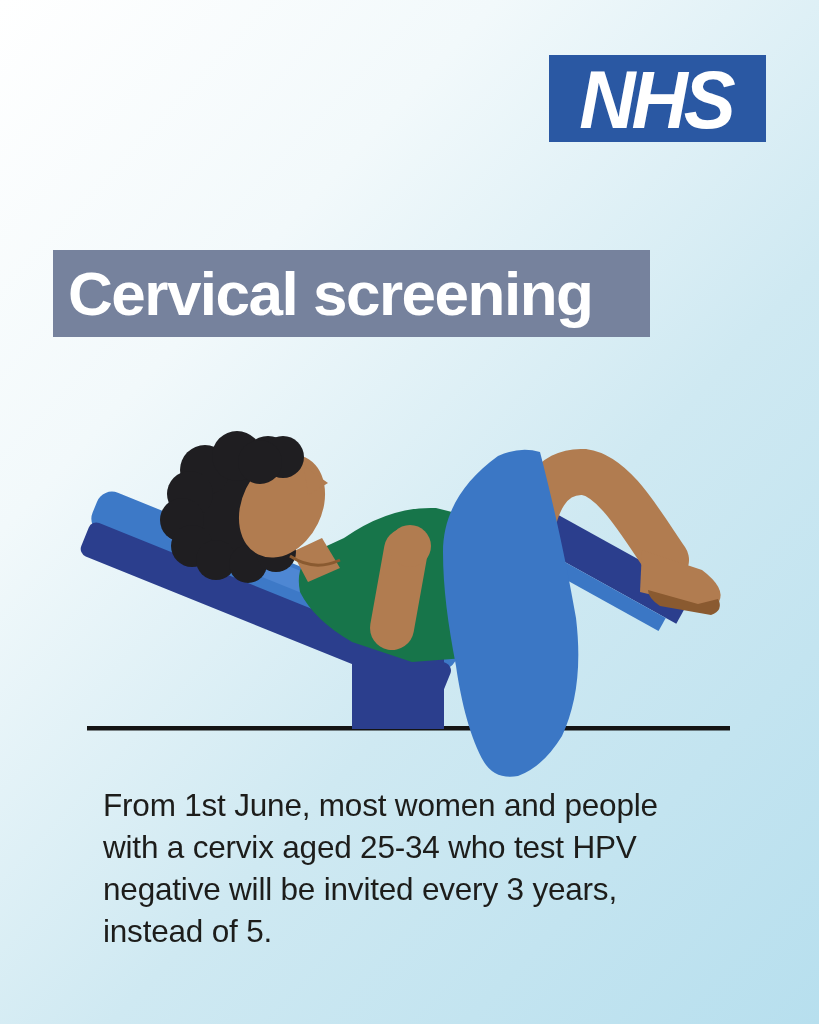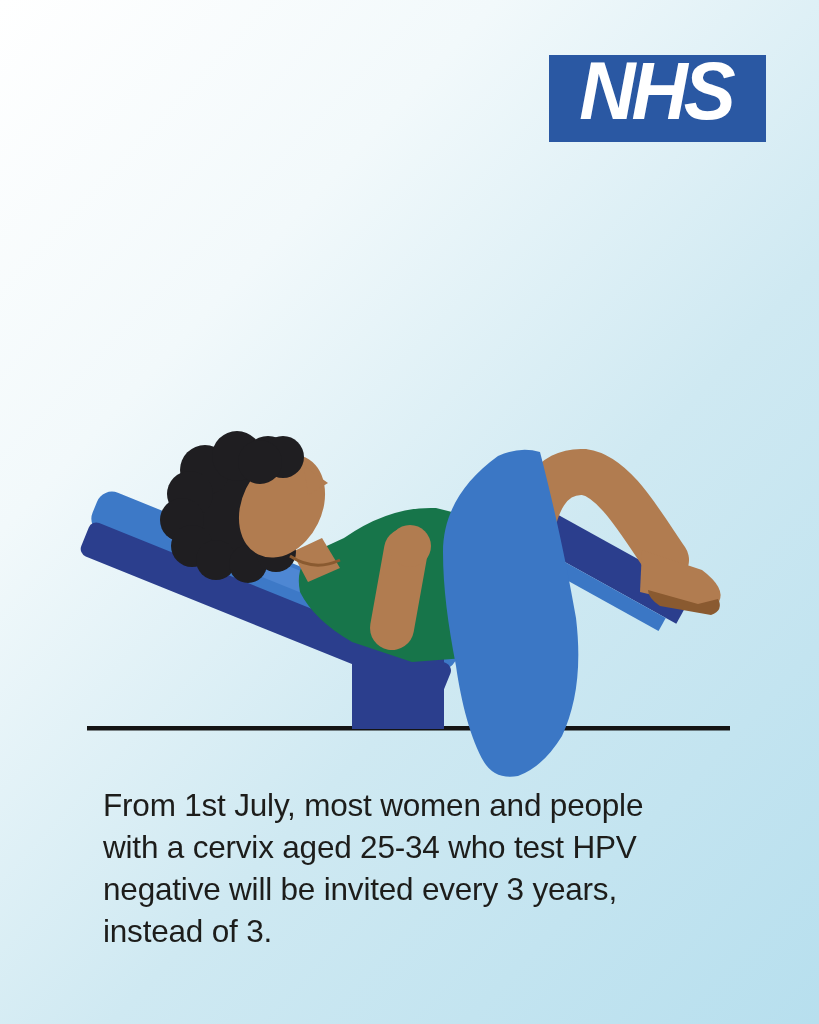--- a/index.html
+++ b/index.html
@@ -3,21 +3,21 @@
 <meta charset="utf-8">
 <style>
   html,body { margin:0; padding:0; background:#e9eef2; }
   .poster {
     position:relative; width:819px; height:1024px; overflow:hidden;
     background: linear-gradient(133deg, #ffffff 0%, #f2f9fb 28%, #cfe9f2 60%, #b7dfee 100%);
     font-family:"Liberation Sans", sans-serif;
   }
   .nhs-logo {
     position:absolute; left:549px; top:55px; width:217px; height:87px;
-    background:#2a58a3; display:flex; align-items:flex-start; justify-content:center;
+    background:#2a58a3; display:flex; align-items:flex-end; justify-content:center;
   }
   .nhs-logo .logo-text {
     color:#ffffff; font-weight:bold; font-style:italic;
     font-size:78px; letter-spacing:-4px; line-height:1;
     transform:translate(-2px,-3px) scaleY(1.04);
   }
   .title-banner {
     position:absolute; left:53px; top:250px; width:597px; height:87px;
     background:#76829d; display:flex; align-items:center;
     padding-left:15px; box-sizing:border-box;
@@ -37,20 +37,23 @@
 </style>
 </head>
 <body>
 
 <div class="poster">
 
   <div class="nhs-logo">
     <span class="logo-text">NHS</span>
   </div>
 
+  <div class="title-banner">
+    <h1 class="title-text">Cervical screening</h1>
+  </div>
 
   <svg class="illustration" viewBox="0 0 819 1024" xmlns="http://www.w3.org/2000/svg" aria-hidden="true">
 
     <rect x="87" y="726" width="643" height="4.5" fill="#141414"></rect>
 
     <g transform="rotate(29 553 512)">
       <rect x="553" y="512" width="162" height="38" fill="#2b3e8d"></rect>
       <rect x="553" y="550" width="150" height="15" fill="#3b77c5"></rect>
     </g>
 
@@ -99,19 +102,19 @@
       <path d="M 290 556 Q 314 572 340 560" fill="none" stroke-width="3" stroke="#8a5a30"></path>
 
       <path d="M 406 550 L 392 628" fill="none" stroke-width="44" stroke-linecap="round" stroke-linejoin="round" stroke="#b17c50"></path>
       <circle cx="410" cy="546" r="21" fill="#b17c50"></circle>
     </g>
 
     <path d="M 498 456 Q 520 446 540 452 C 552 498 566 560 576 618 C 582 668 576 706 562 736 Q 543 767 518 776 Q 495 780 484 762 C 471 740 461 702 456 666 C 448 624 443 588 443 552 C 443 514 462 482 498 456 Z" fill="#3b77c5"></path>
   </svg>
 
   <div class="body-text">
-    <div class="line">From 1st July, most women and people</div>
+    <div class="line">From 1st June, most women and people</div>
     <div class="line">with a cervix aged 25-34 who test HPV</div>
     <div class="line">negative will be invited every 3 years,</div>
-    <div class="line">instead of 3.</div>
+    <div class="line">instead of 5.</div>
   </div>
 
 </div>
 
 </body></html>

